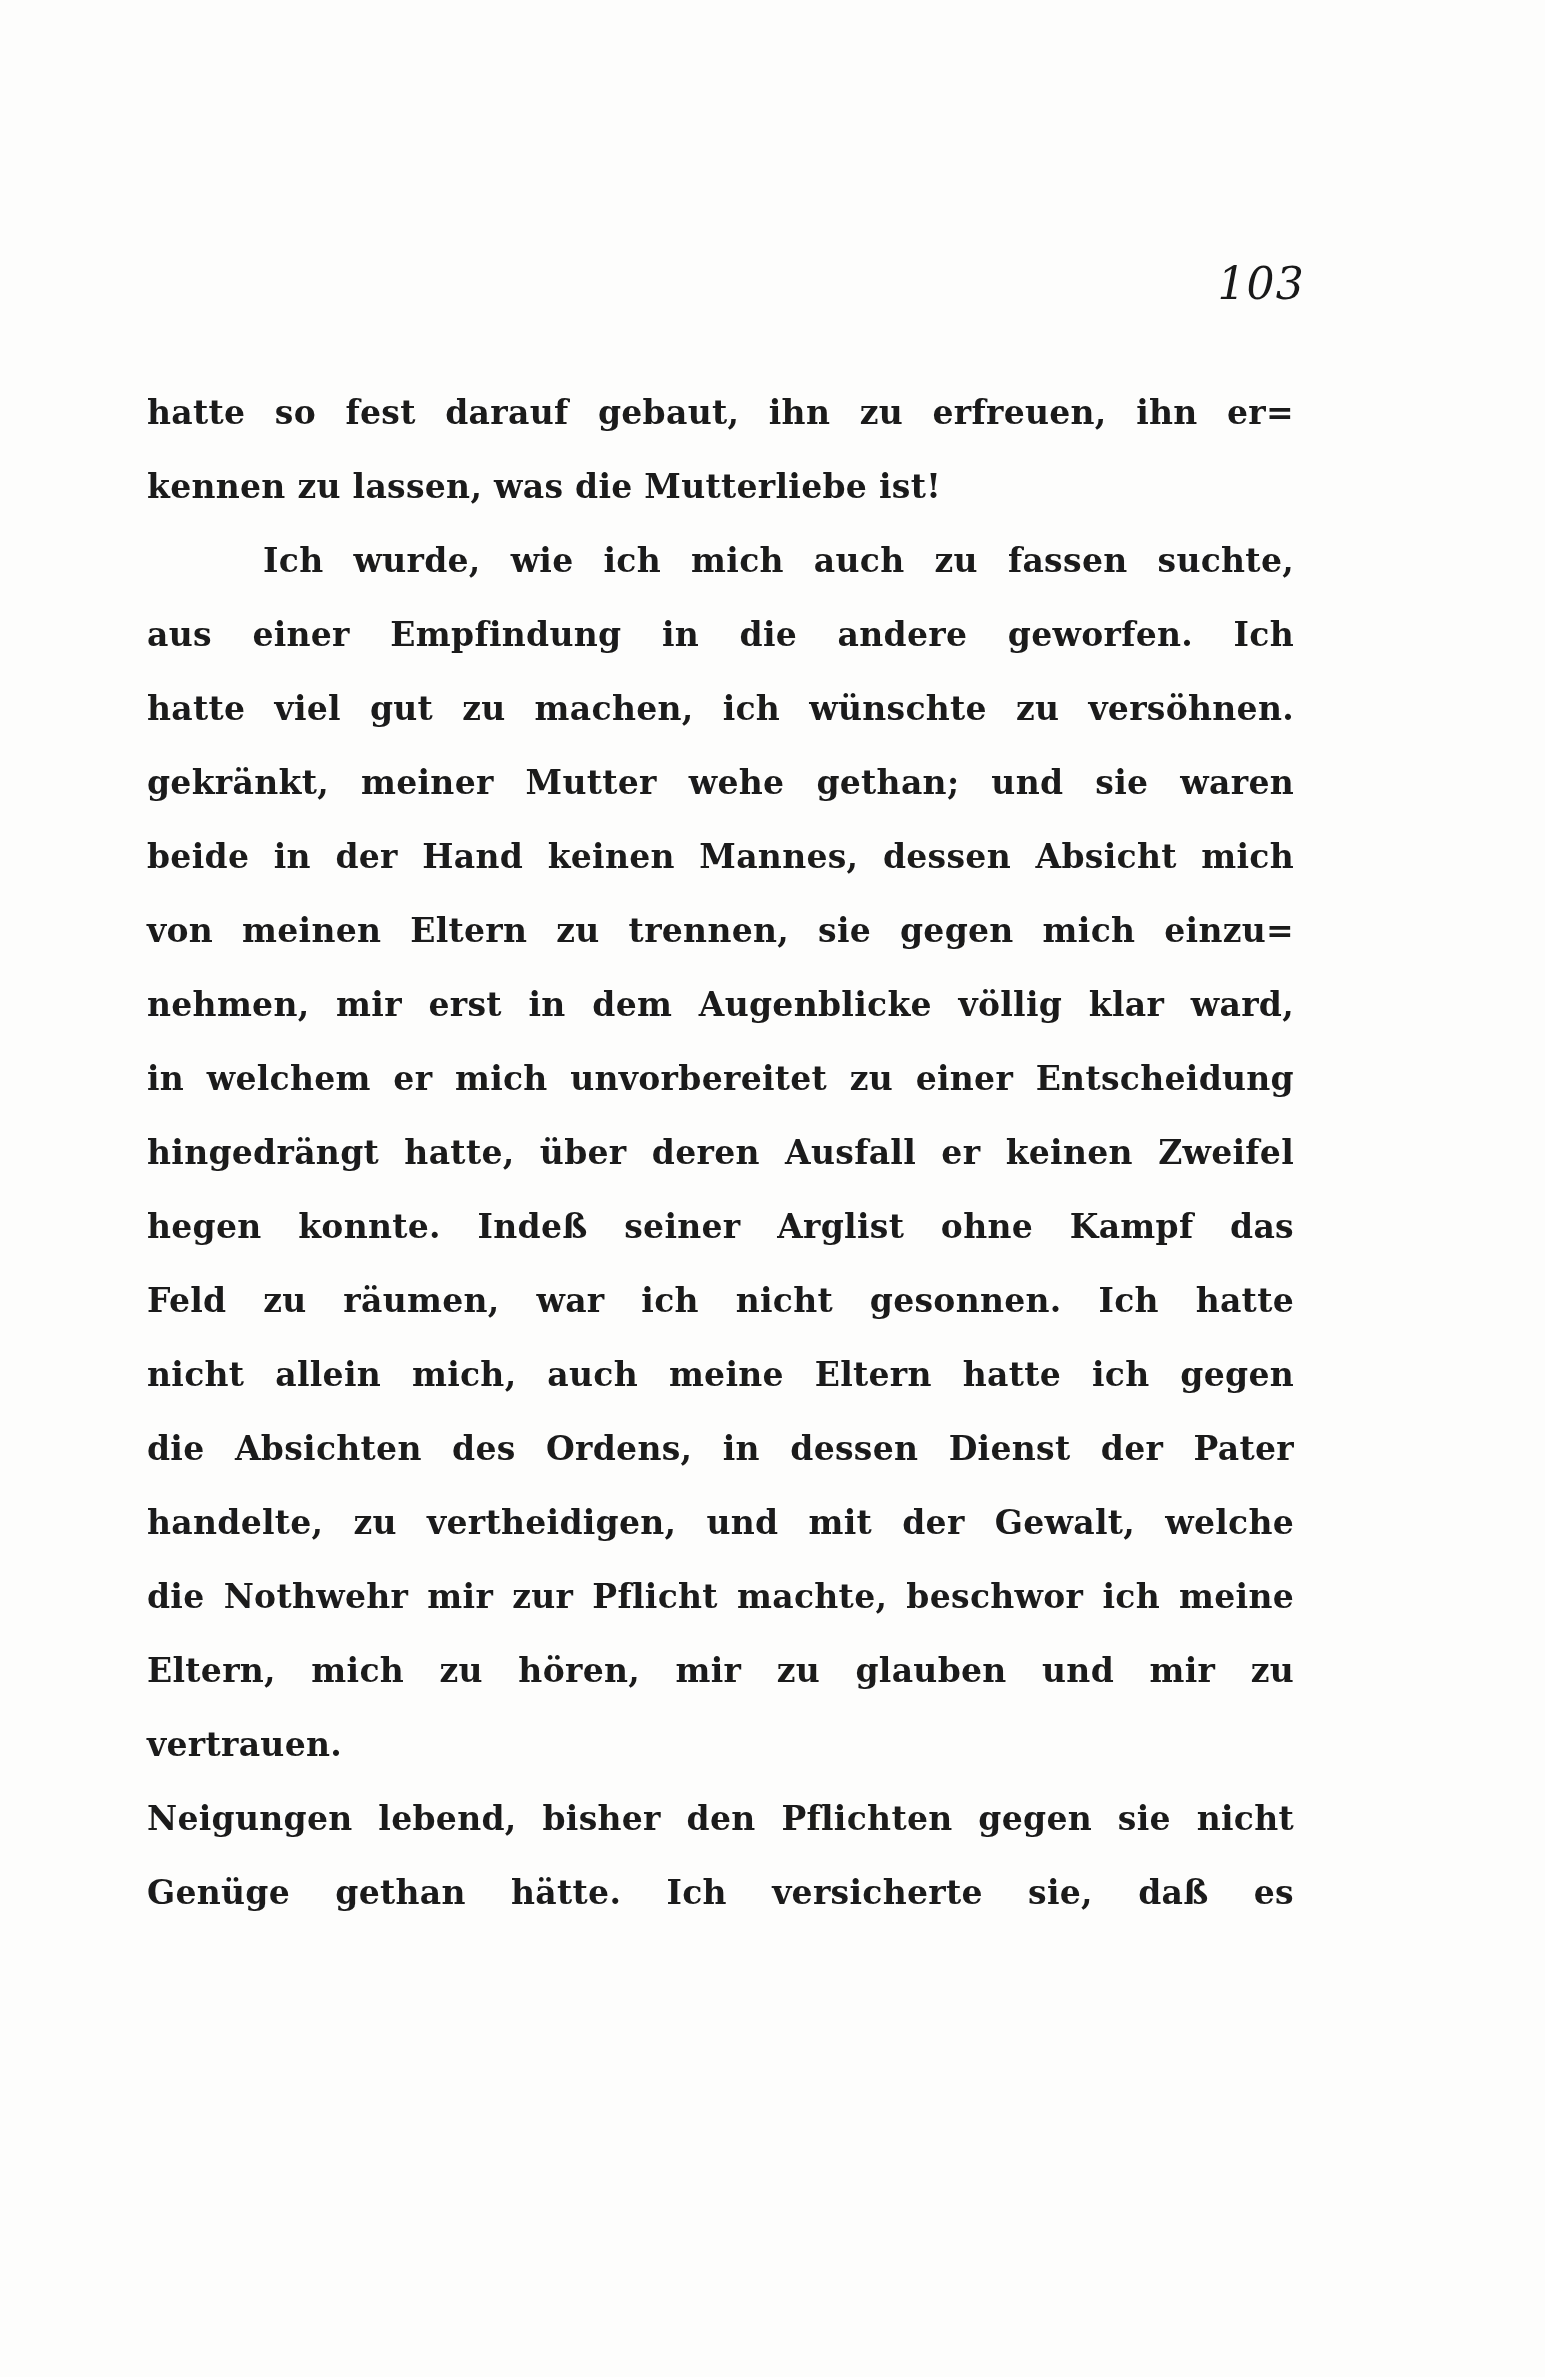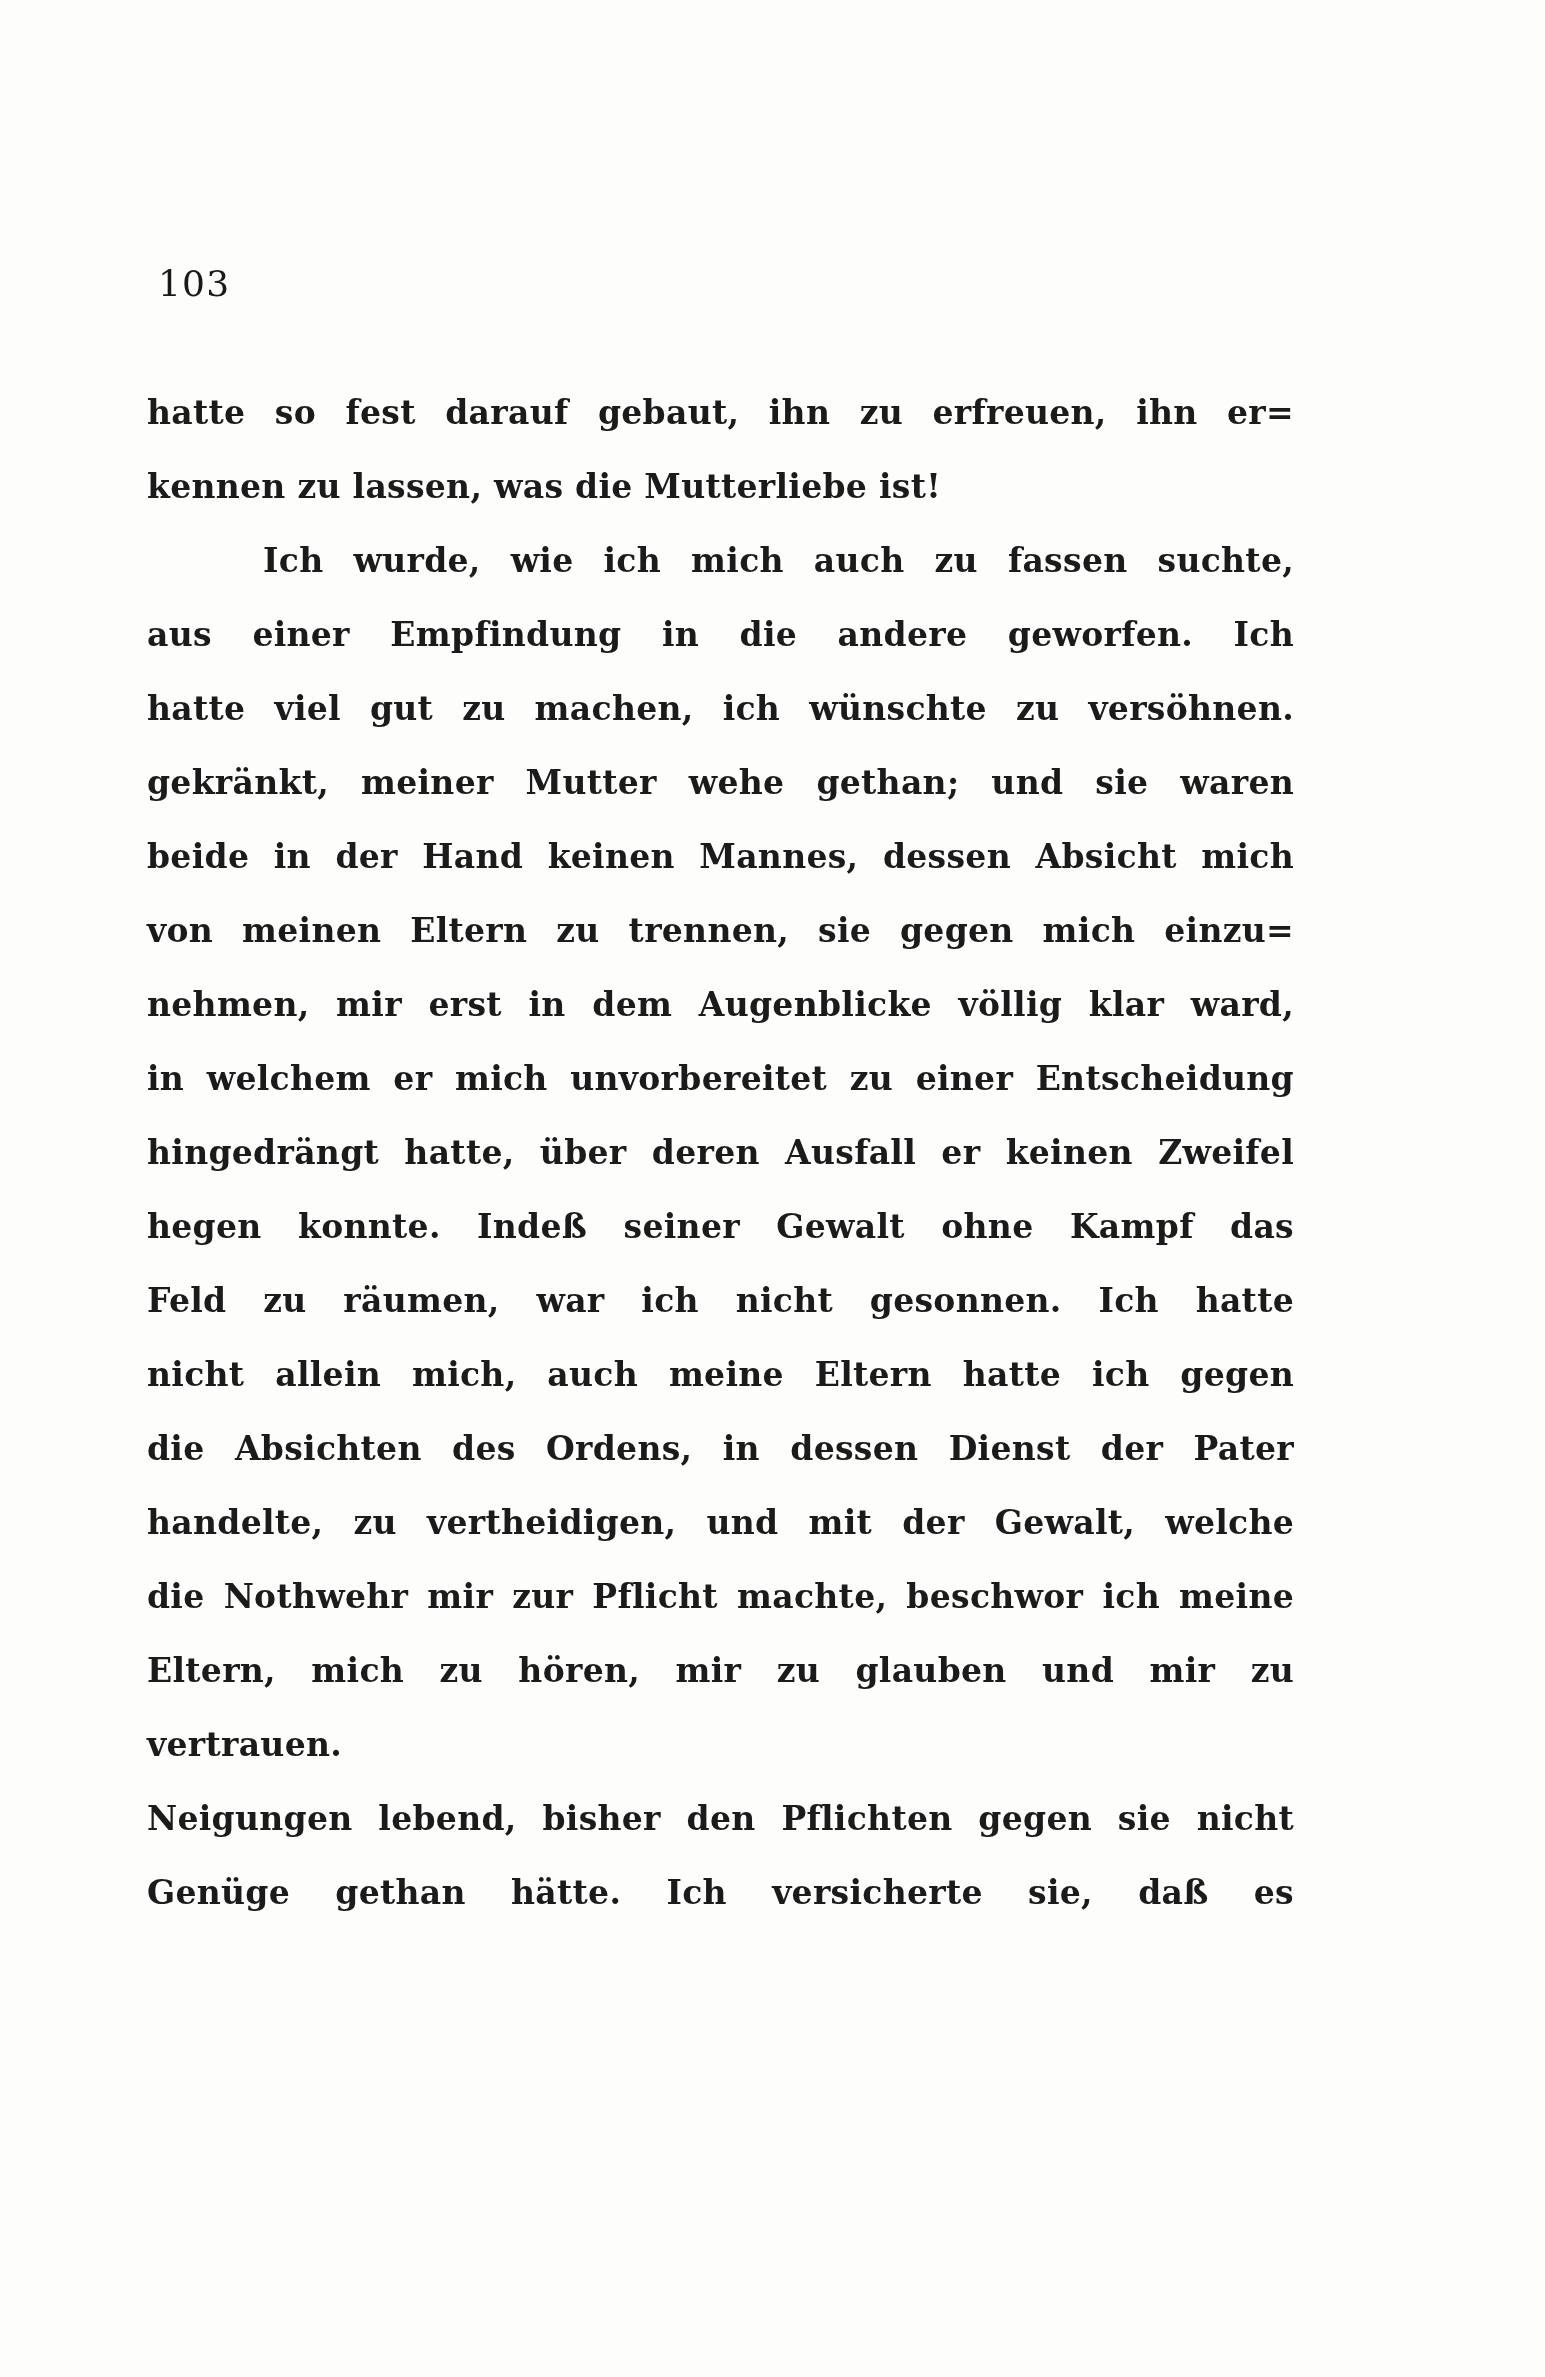--- a/index.html
+++ b/index.html
@@ -20,25 +20,26 @@
     inset: 0;
     background: #fdfdfc;
   }
   .page-number {
     position: absolute;
     top: 254px;
     left: 158px;
     width: 1147px;
     height: 59px;
     line-height: 59px;
-    text-align: left;
-    font-size: 36px;
+    text-align: right;
+    font-size: 44px;
     font-weight: 500;
     letter-spacing: 1.2px;
     color: #191919;
+    font-style: italic;
   }
   .text-block {
     position: absolute;
     top: 376px;
     left: 147px;
     width: 1147px;
   }
   .line {
     height: 74px;
     line-height: 74px;
@@ -71,21 +72,21 @@
     <div class="line end">kennen zu lassen, was die Mutterliebe ist!</div>
     <div class="line indent">Ich wurde, wie ich mich auch zu fassen suchte,</div>
     <div class="line">aus einer Empfindung in die andere geworfen. Ich</div>
     <div class="line">hatte viel gut zu machen, ich wünschte zu versöhnen.</div>
     <div class="line">gekränkt, meiner Mutter wehe gethan; und sie waren</div>
     <div class="line">beide in der Hand keinen Mannes, dessen Absicht mich</div>
     <div class="line">von meinen Eltern zu trennen, sie gegen mich einzu=</div>
     <div class="line">nehmen, mir erst in dem Augenblicke völlig klar ward,</div>
     <div class="line">in welchem er mich unvorbereitet zu einer Entscheidung</div>
     <div class="line">hingedrängt hatte, über deren Ausfall er keinen Zweifel</div>
-    <div class="line">hegen konnte. Indeß seiner Gewalt ohne Kampf das</div>
+    <div class="line">hegen konnte. Indeß seiner Arglist ohne Kampf das</div>
     <div class="line">Feld zu räumen, war ich nicht gesonnen. Ich hatte</div>
     <div class="line">nicht allein mich, auch meine Eltern hatte ich gegen</div>
     <div class="line">die Absichten des Ordens, in dessen Dienst der Pater</div>
     <div class="line">handelte, zu vertheidigen, und mit der Gewalt, welche</div>
     <div class="line">die Nothwehr mir zur Pflicht machte, beschwor ich meine</div>
     <div class="line">Eltern, mich zu hören, mir zu glauben und mir zu</div>
     <div class="line end">vertrauen.</div>
     <div class="line">Neigungen lebend, bisher den Pflichten gegen sie nicht</div>
     <div class="line">Genüge gethan hätte. Ich versicherte sie, daß es</div>
   </div>

